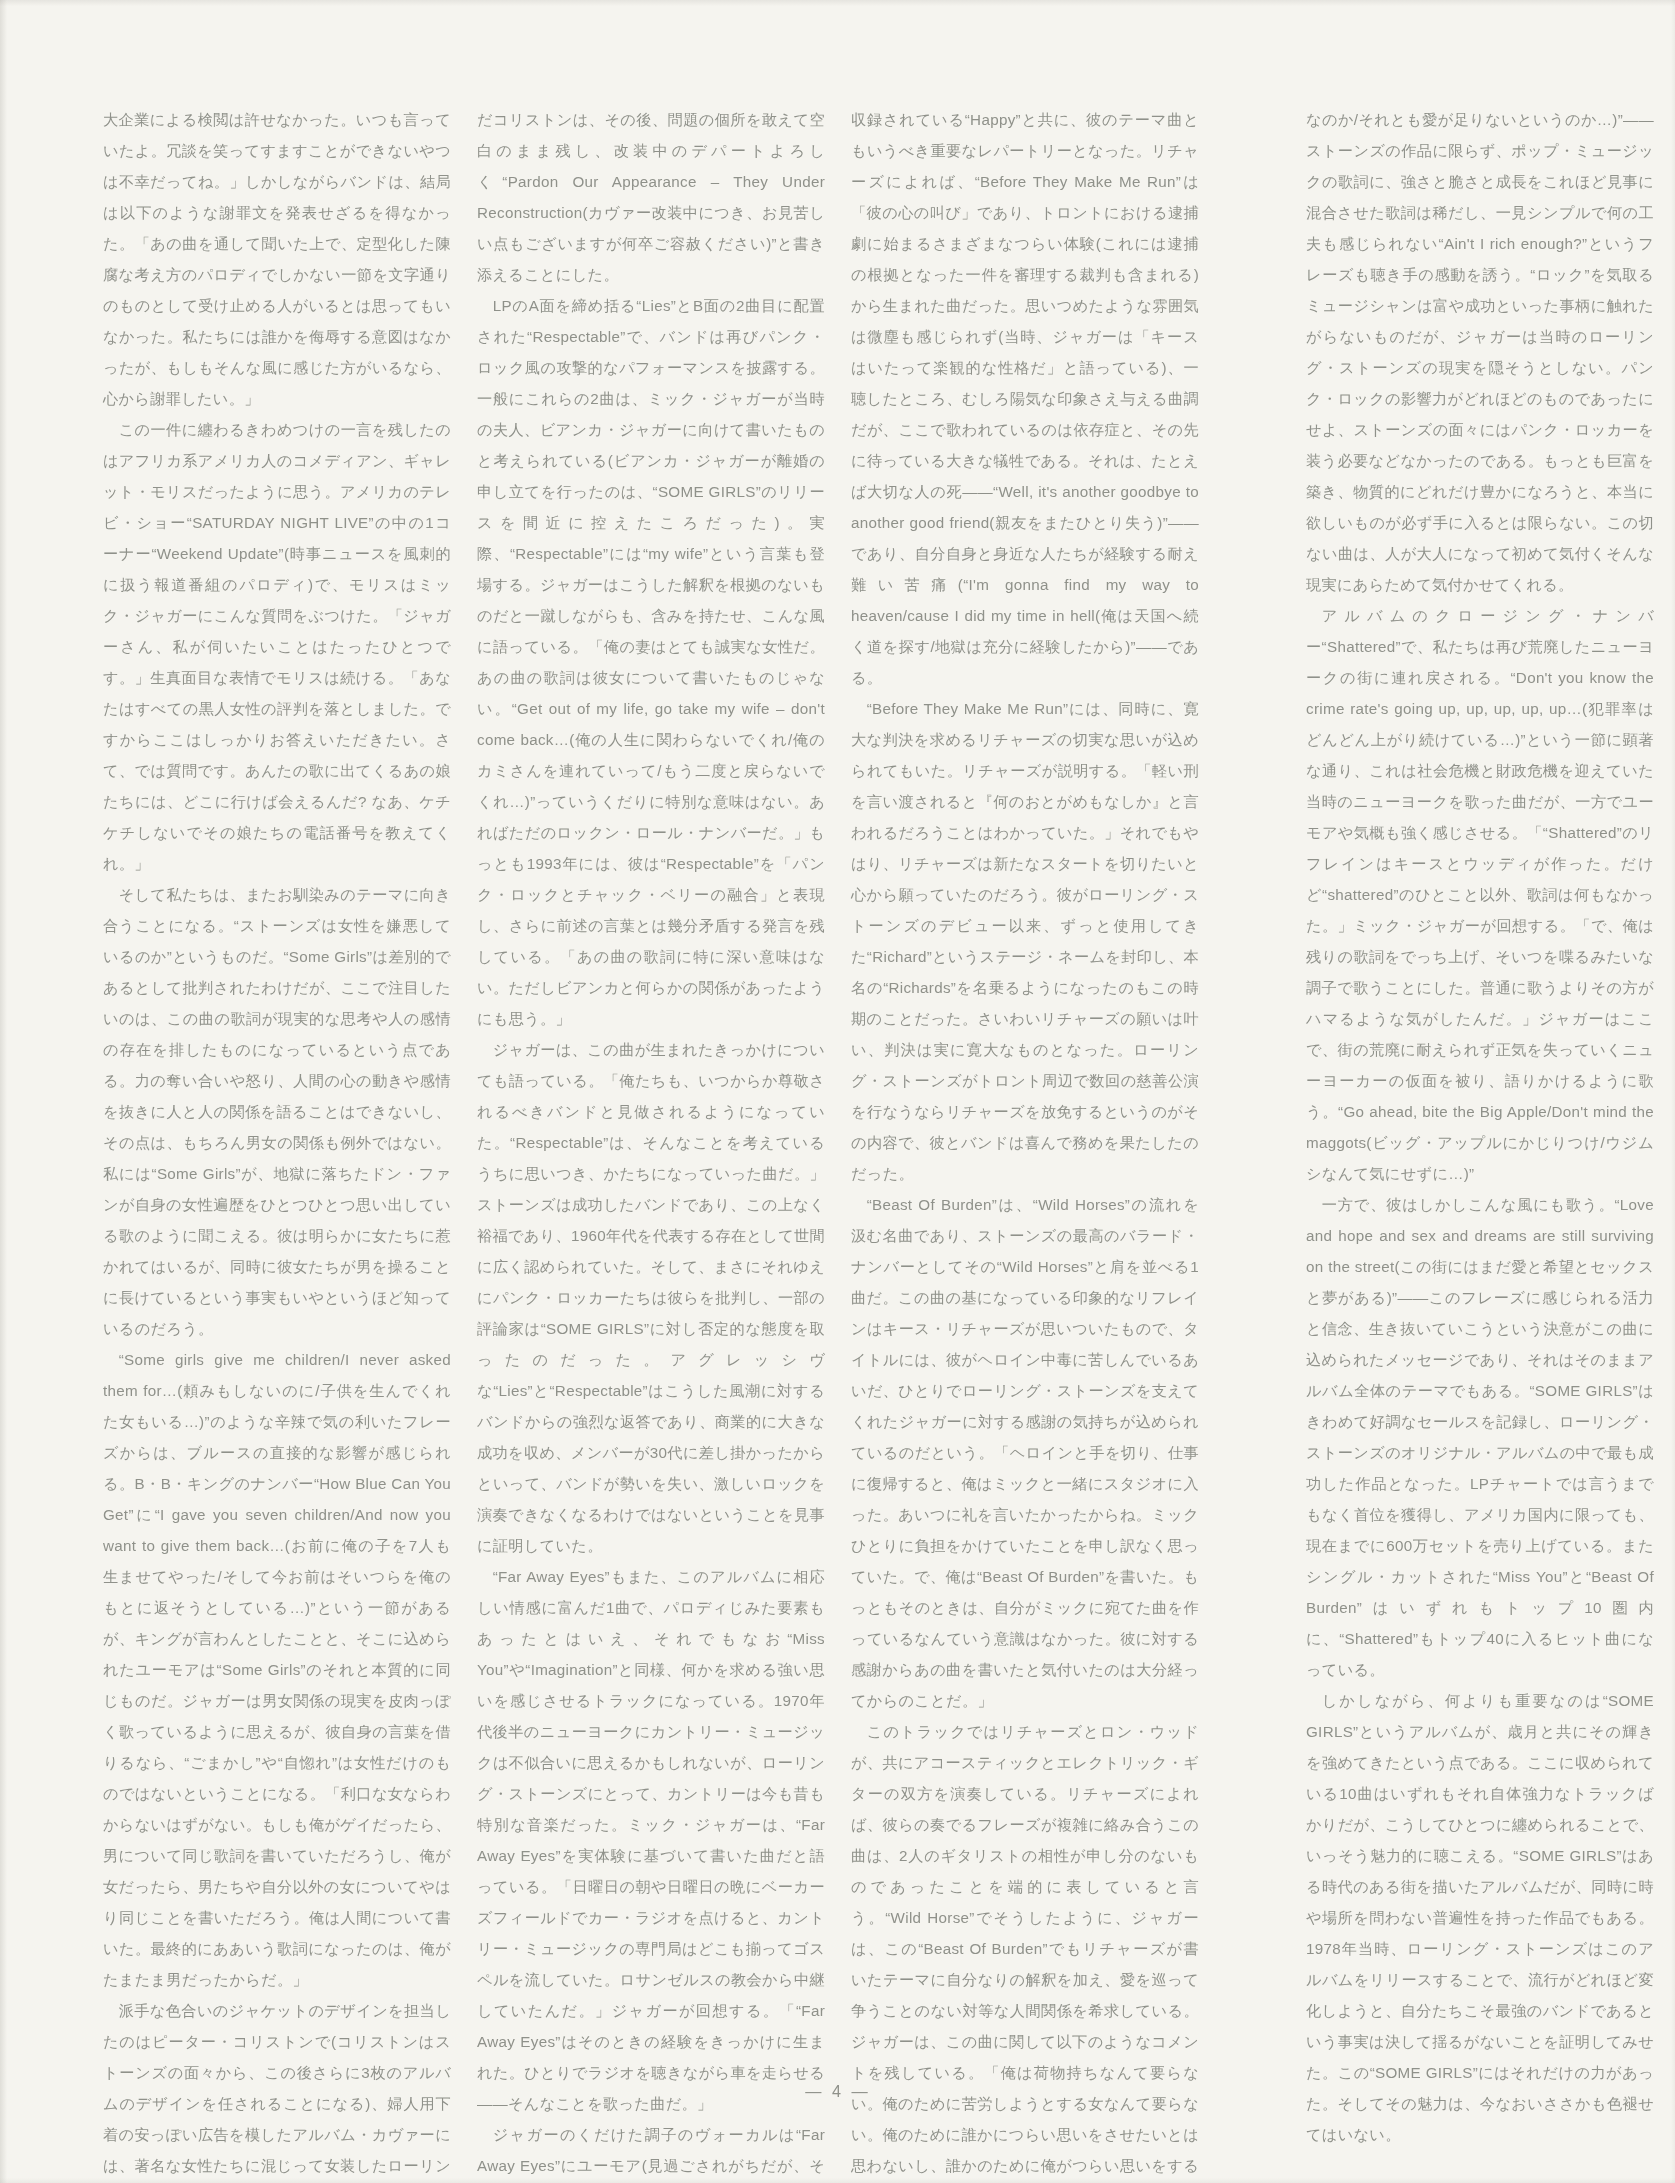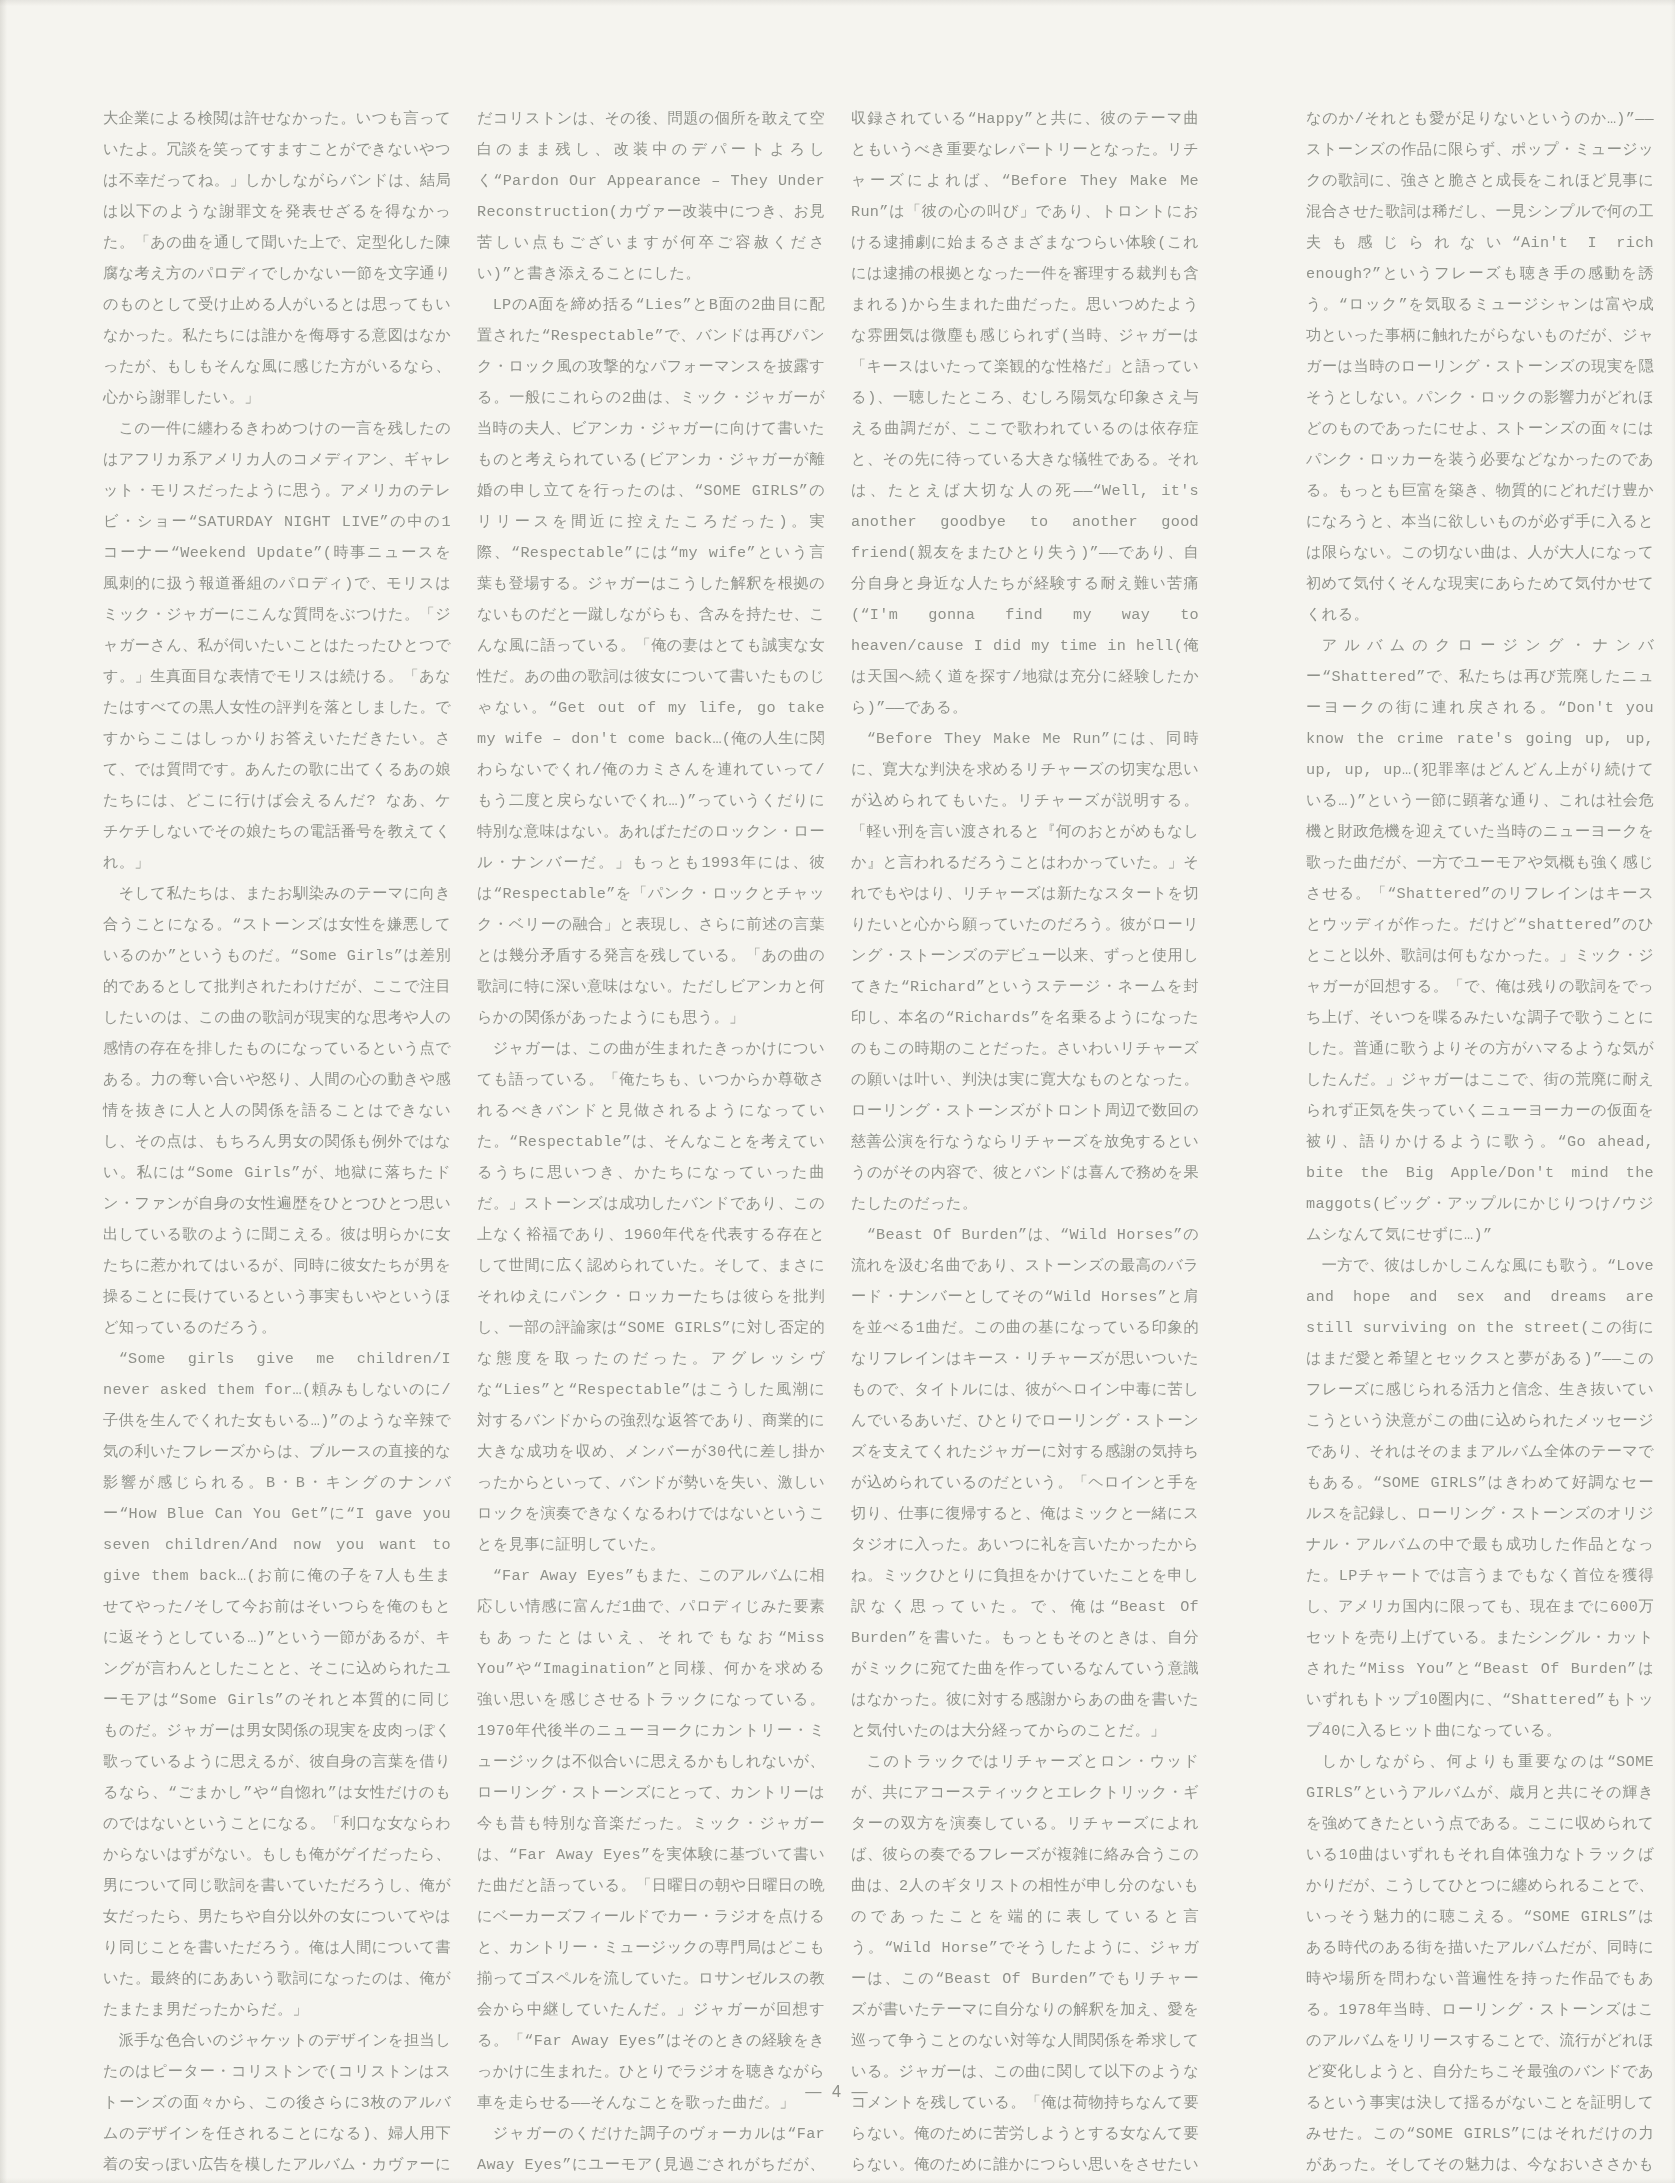--- a/index.html
+++ b/index.html
@@ -35,21 +35,20 @@
     text-align: justify;
     letter-spacing: 0.3px;
   }
   .col-1 { left: 103px; }
   .col-2 { left: 477px; }
   .col-3 { left: 851px; }
   .col-4 { left: 1274px; margin-left: 32px; }
   p.blk {
     margin: 0;
     text-indent: 0;
-    font-family: Liberation Mono, monospace;
   }
   p.blk.ind {
     text-indent: 15.7px;
   }
   .footer {
     position: absolute;
     top: 2082px;
     left: 0;
     width: 1676px;
     text-align: center;

